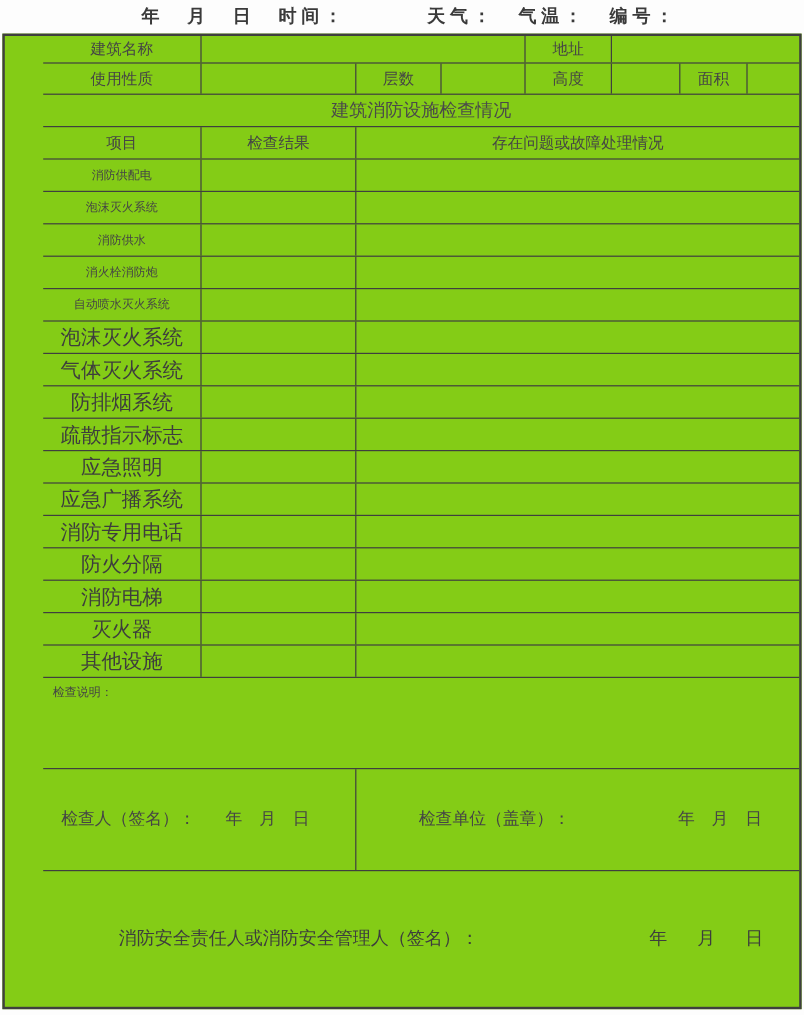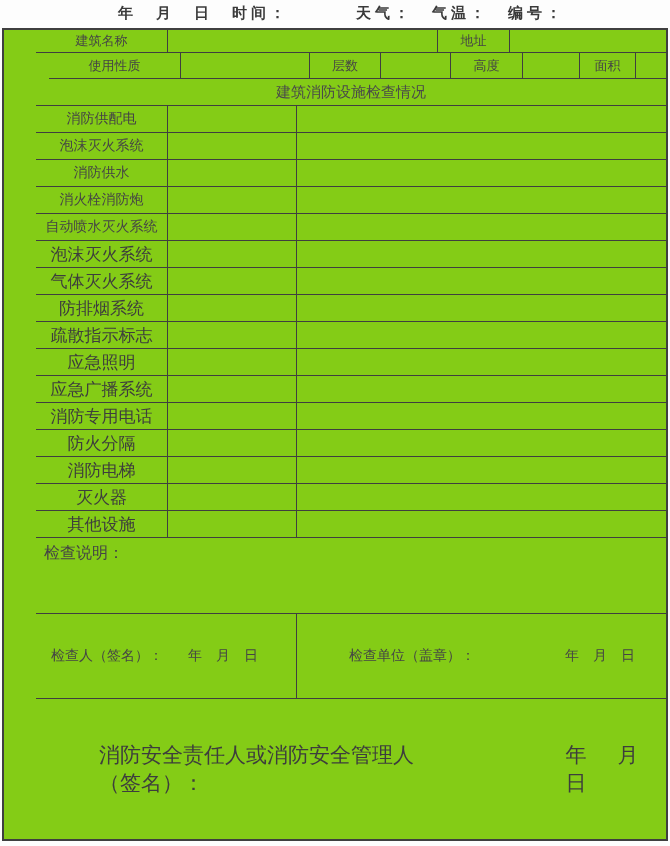--- a/index.html
+++ b/index.html
@@ -23,36 +23,36 @@
   .cell{
     border-right:1px solid #3f3f3f;box-sizing:border-box;
     display:flex;align-items:center;justify-content:center;
     font-size:13px;color:#454545;overflow:hidden;
   }
   .cflex{flex:1;border-right:none;}
   .c1{width:132px;}
   .c2{width:129px;}
   .w270{width:270px;} .w72{width:72px;} .w71{width:71px;}
   .w70{width:70px;} .w57{width:57px;} .w56{width:56px;}
-  .hr1{height:23px;} .hr2{height:26px;margin-left:13px;} .hr3{height:29px;}
+  .hr1{height:23px;} .hr2{height:26px;} .hr3{height:29px;}
   .h27{height:27px;}
   .section{justify-content:center;font-size:15px;color:#4a4a4a;}
-  .small{font-size:14px;}
+  .small{font-size:10px;}
   .large{font-size:17px;color:#3d3d3d;}
   
   .notes{height:76px;align-items:flex-start;}
-  .notes .inner{padding:5px 8px;font-size:16px;color:#454545;}
+  .notes .inner{padding:5px 8px;font-size:10px;color:#454545;}
   
   .sig{height:85px;}
   .sigcell{display:flex;align-items:center;font-size:14px;color:#454545;}
   .sigcell .date{margin-left:25px;}
   .sigL{width:261px;padding-left:15px;box-sizing:border-box;border-right:1px solid #3f3f3f;}
   .sigR{flex:1;padding-left:52px;box-sizing:border-box;}
   .sigR .date{margin-left:90px;}
-  .bottom{flex:1;display:flex;align-items:center;font-size:21px;color:#3d3d3d;}
+  .bottom{flex:1;display:flex;align-items:center;font-size:15px;color:#3d3d3d;}
   .bottom .lbl{padding-left:63px;}
   .bottom .date{margin-left:142px;letter-spacing:5px;}
   
   .watermark{
     position:absolute;left:498px;top:797px;display:flex;align-items:center;
     gap:3px;pointer-events:none;z-index:5;opacity:.85;
   }
   .watermark .wm-text{font-size:23px;color:#c6c6c6;letter-spacing:1px;}
 </style>
 </head>
@@ -83,20 +83,25 @@
       <div class="cell w57"></div>
       <div class="cell w56">面积</div>
       <div class="cell cflex"></div>
     </div>
 
 
     <div class="row h27">
       <div class="cell cflex section">建筑消防设施检查情况</div>
     </div>
 
+    <div class="row h27">
+      <div class="cell c1">项目</div>
+      <div class="cell c2">检查结果</div>
+      <div class="cell cflex">存在问题或故障处理情况</div>
+    </div>
 
     <div id="item-rows">
         <div class="row h27">
           <div class="cell c1 small">消防供配电</div>
           <div class="cell c2"></div>
           <div class="cell cflex"></div>
         </div>
         <div class="row h27">
           <div class="cell c1 small">泡沫灭火系统</div>
           <div class="cell c2"></div>

